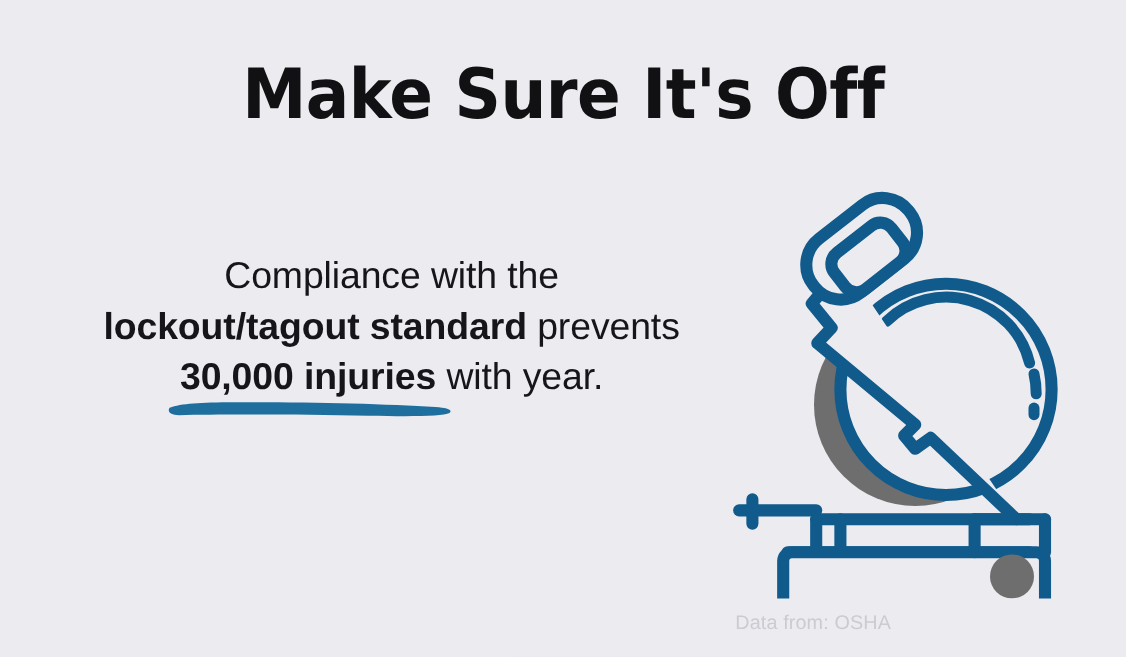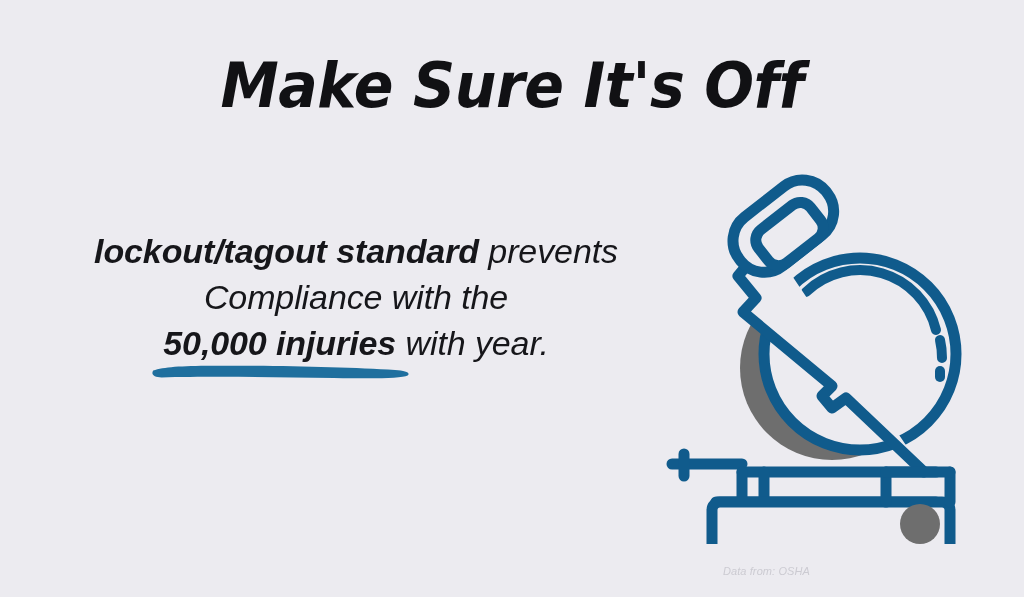--- a/index.html
+++ b/index.html
@@ -14,21 +14,20 @@
     background: #ecebf0;
     font-family: "Liberation Sans", "DejaVu Sans", sans-serif;
     -webkit-font-smoothing: antialiased;
   }
 
   .infographic {
     position: relative;
     width: 836px;
     height: 597px;
     background: #ecebf0;
-    font-style: italic;
   }
 
   
   .title {
     position: absolute;
     left: 0;
     top: 52px;
     width: 1024px;
     text-align: center;
     font-family: "DejaVu Sans", "Liberation Sans", sans-serif;
@@ -90,21 +89,21 @@
     bottom: -15px;
     height: 17px;
   }
 
   
   .credit {
     position: absolute;
     right: 26px;
     bottom: 20px;
     font-family: "Liberation Sans", "DejaVu Sans", sans-serif;
-    font-size: 11px;
+    font-size: 18px;
     font-weight: 400;
     color: #cccbd2;
     letter-spacing: 0.1px;
   }
 
   
   .illustration {
     position: absolute;
     left: 646px;
     top: 172px;
@@ -120,30 +119,30 @@
 </head>
 <body>
 
 <div class="infographic">
 
   <div class="title">Make Sure It's Off</div>
 
   <div class="body-copy">
 
     <div class="line">
-      <b>lockout/tagout standard</b><span> prevents</span>
+      <span>Compliance with the</span>
     </div>
 
     <div class="line">
-      <span>Compliance with the</span>
+      <b>lockout/tagout standard</b><span> prevents</span>
     </div>
 
 
     <div class="line">
-      <span class="hl hl2"><span>50,000 injuries</span><span class="brush">
+      <span class="hl hl2"><span>30,000 injuries</span><span class="brush">
             <svg viewBox="0 0 250 18" preserveAspectRatio="none" aria-hidden="true">
               <path d="M4.0 7.0 C 14 3.0, 30 2.0, 60 1.8 C 120 1.4, 190 3.2, 234 6.4 C 244 7.2, 249 9.2, 246 12.2 C 240 15.4, 214 15.6, 176 14.8 C 114 13.5, 52 13.2, 12 14.2 C 5.0 14.2, 1.6 11.2, 4.0 7.0 Z" fill="#1f6f9e"></path>
             </svg>
           </span></span><span> with year.</span>
     </div>
 
   </div>
 
   <div class="credit">Data from: OSHA</div>
 

